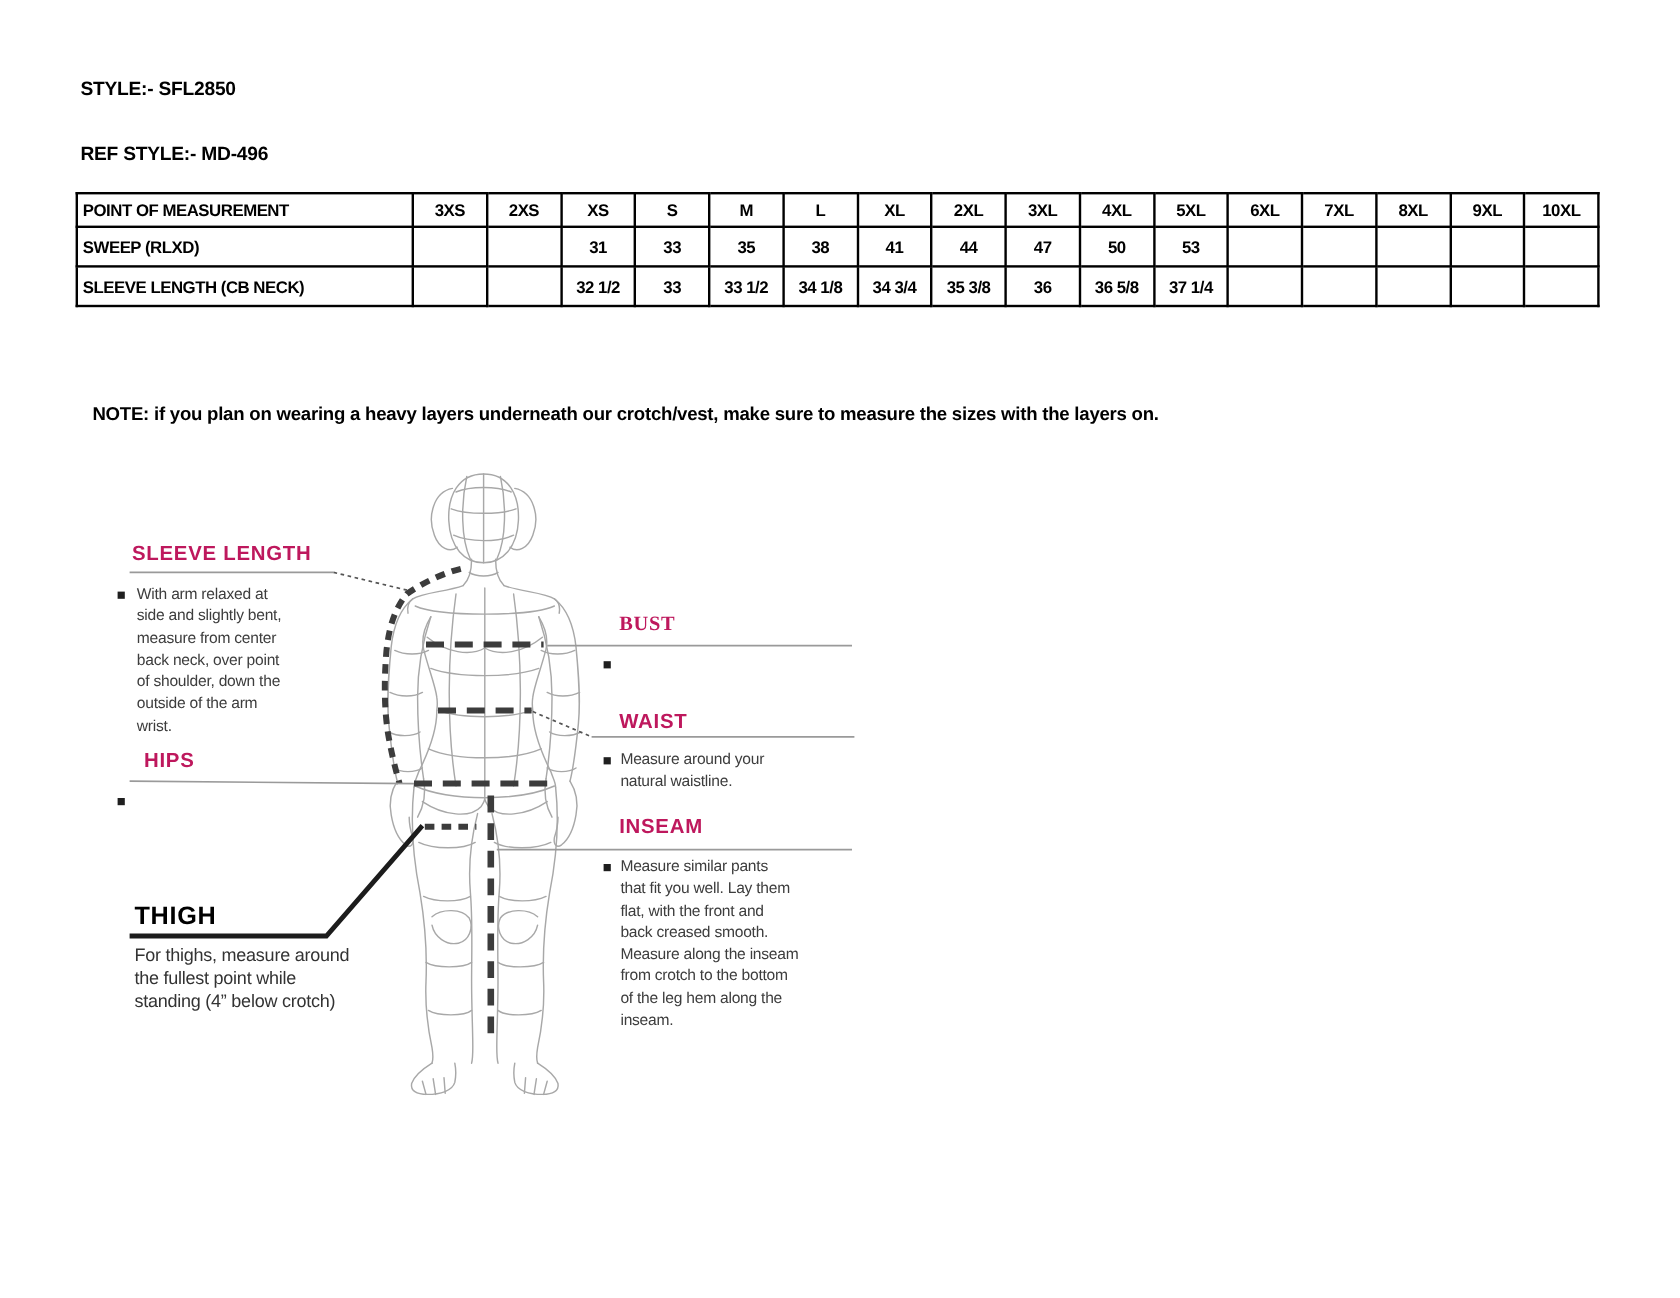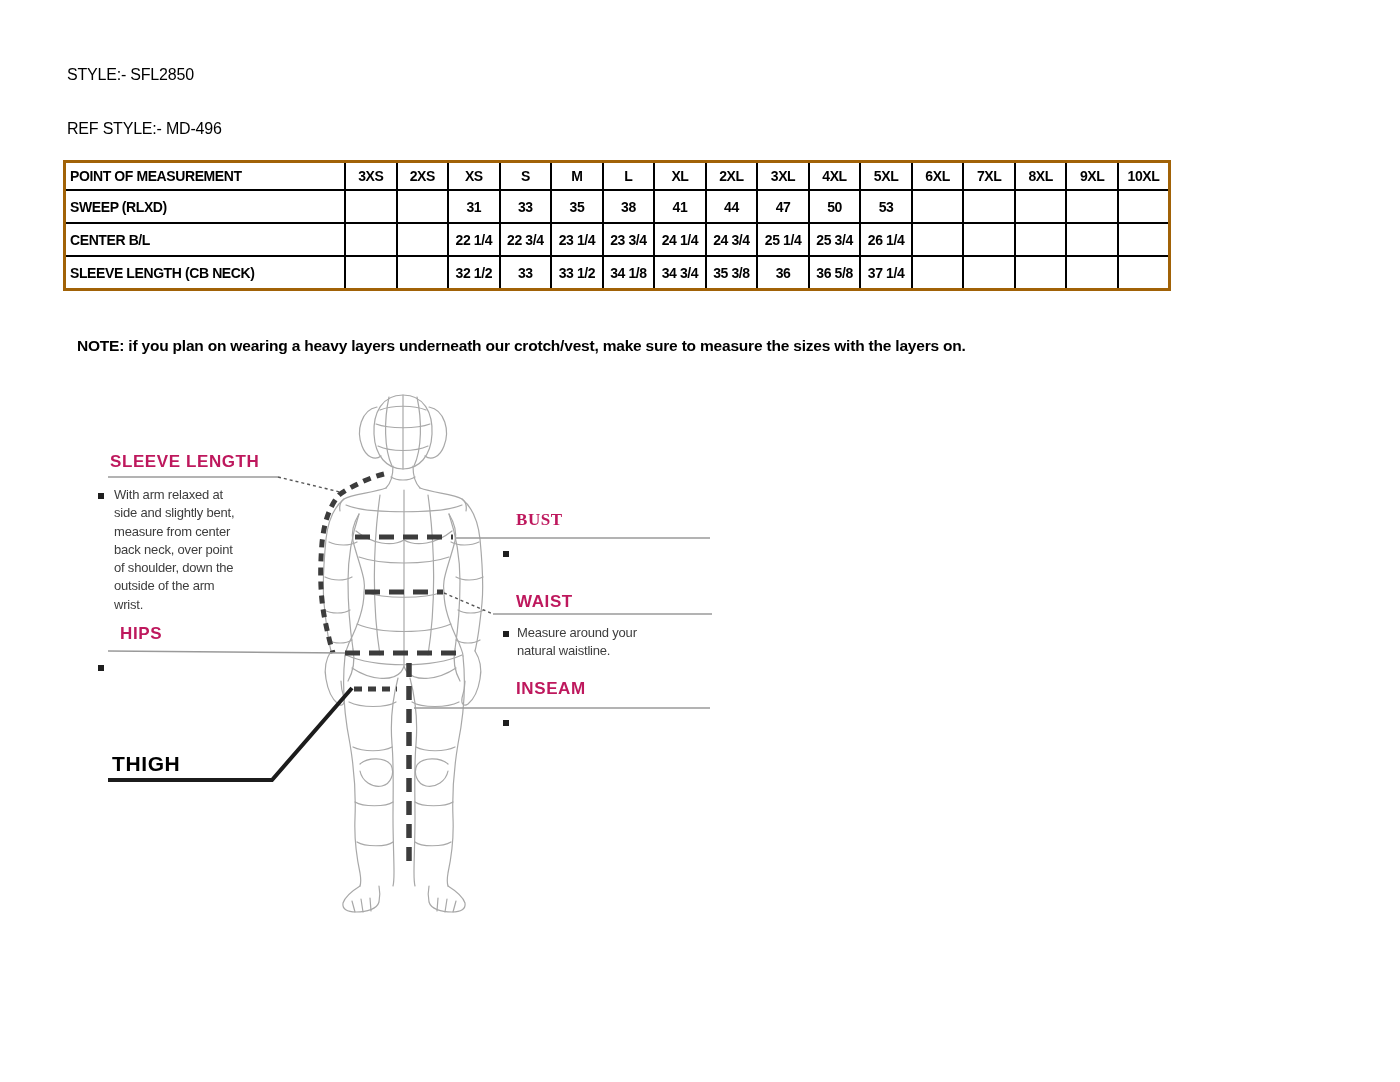--- a/index.html
+++ b/index.html
@@ -1,30 +1,30 @@
 <!DOCTYPE html>
 <html><head>
 <meta charset="utf-8">
 <style>
   html,body { margin:0; padding:0; background:#ffffff; }
   .page {
     position:relative; width:1400px; height:1082px; background:#fff;
     font-family:"Liberation Sans", sans-serif; color:#000; overflow:hidden;
   }
   .doc-title {
-    position:absolute; left:67px; font-size:16px; font-weight:normal;
+    position:absolute; left:67px; font-size:16px; font-weight:bold;
     letter-spacing:-0.2px; color:#000;
   }
   #style-title { top:66px; }
   #ref-style-title { top:120px; }
 
   table.size-table {
-    position:absolute; left:63px; top:160px; width:1108px;
+    position:absolute; left:63px; top:160px; width:1270px;
     border-collapse:collapse; table-layout:fixed;
-    border:3px solid #a16207;
+    border:1px solid #a16207;
     font-weight:bold; font-size:14px; letter-spacing:-0.4px;
   }
   table.size-table th, table.size-table td {
     border:2.5px solid #000; text-align:center; padding:0 2px;
     overflow:hidden; white-space:nowrap;
   }
   table.size-table th { height:26px; }
   table.size-table td { height:31px; }
   table.size-table th.first, table.size-table td.first {
     width:272px; text-align:left; padding-left:4px;
@@ -110,39 +110,20 @@
           <td>47</td>
           <td>50</td>
           <td>53</td>
           <td></td>
           <td></td>
           <td></td>
           <td></td>
           <td></td>
         </tr>
         <tr>
-          <td class="first">CENTER B/L</td>
-          <td></td>
-          <td></td>
-          <td>22 1/4</td>
-          <td>22 3/4</td>
-          <td>23 1/4</td>
-          <td>23 3/4</td>
-          <td>24 1/4</td>
-          <td>24 3/4</td>
-          <td>25 1/4</td>
-          <td>25 3/4</td>
-          <td>26 1/4</td>
-          <td></td>
-          <td></td>
-          <td></td>
-          <td></td>
-          <td></td>
-        </tr>
-        <tr>
           <td class="first">SLEEVE LENGTH (CB NECK)</td>
           <td></td>
           <td></td>
           <td>32 1/2</td>
           <td>33</td>
           <td>33 1/2</td>
           <td>34 1/8</td>
           <td>34 3/4</td>
           <td>35 3/8</td>
           <td>36</td>
@@ -248,25 +229,36 @@
 measure from center
 back neck, over point
 of shoulder, down the
 outside of the arm
 wrist.</div>
 
   <div class="guide-title" id="hips-title">HIPS</div>
   <div class="bullet" id="hips-bullet"></div>
 
   <div class="guide-title" id="thigh-title">THIGH</div>
+  <div class="guide-text" id="thigh-text">For thighs, measure around
+the fullest point while
+standing (4” below crotch)</div>
 
   <div class="guide-title" id="bust-title">BUST</div>
   <div class="bullet" id="bust-bullet"></div>
 
   <div class="guide-title" id="waist-title">WAIST</div>
   <div class="bullet" id="waist-bullet"></div>
   <div class="guide-text" id="waist-text">Measure around your
 natural waistline.</div>
 
   <div class="guide-title" id="inseam-title">INSEAM</div>
   <div class="bullet" id="inseam-bullet"></div>
+  <div class="guide-text" id="inseam-text">Measure similar pants
+that fit you well. Lay them
+flat, with the front and
+back creased smooth.
+Measure along the inseam
+from crotch to the bottom
+of the leg hem along the
+inseam.</div>
 
 </div>
 
 </body></html>

